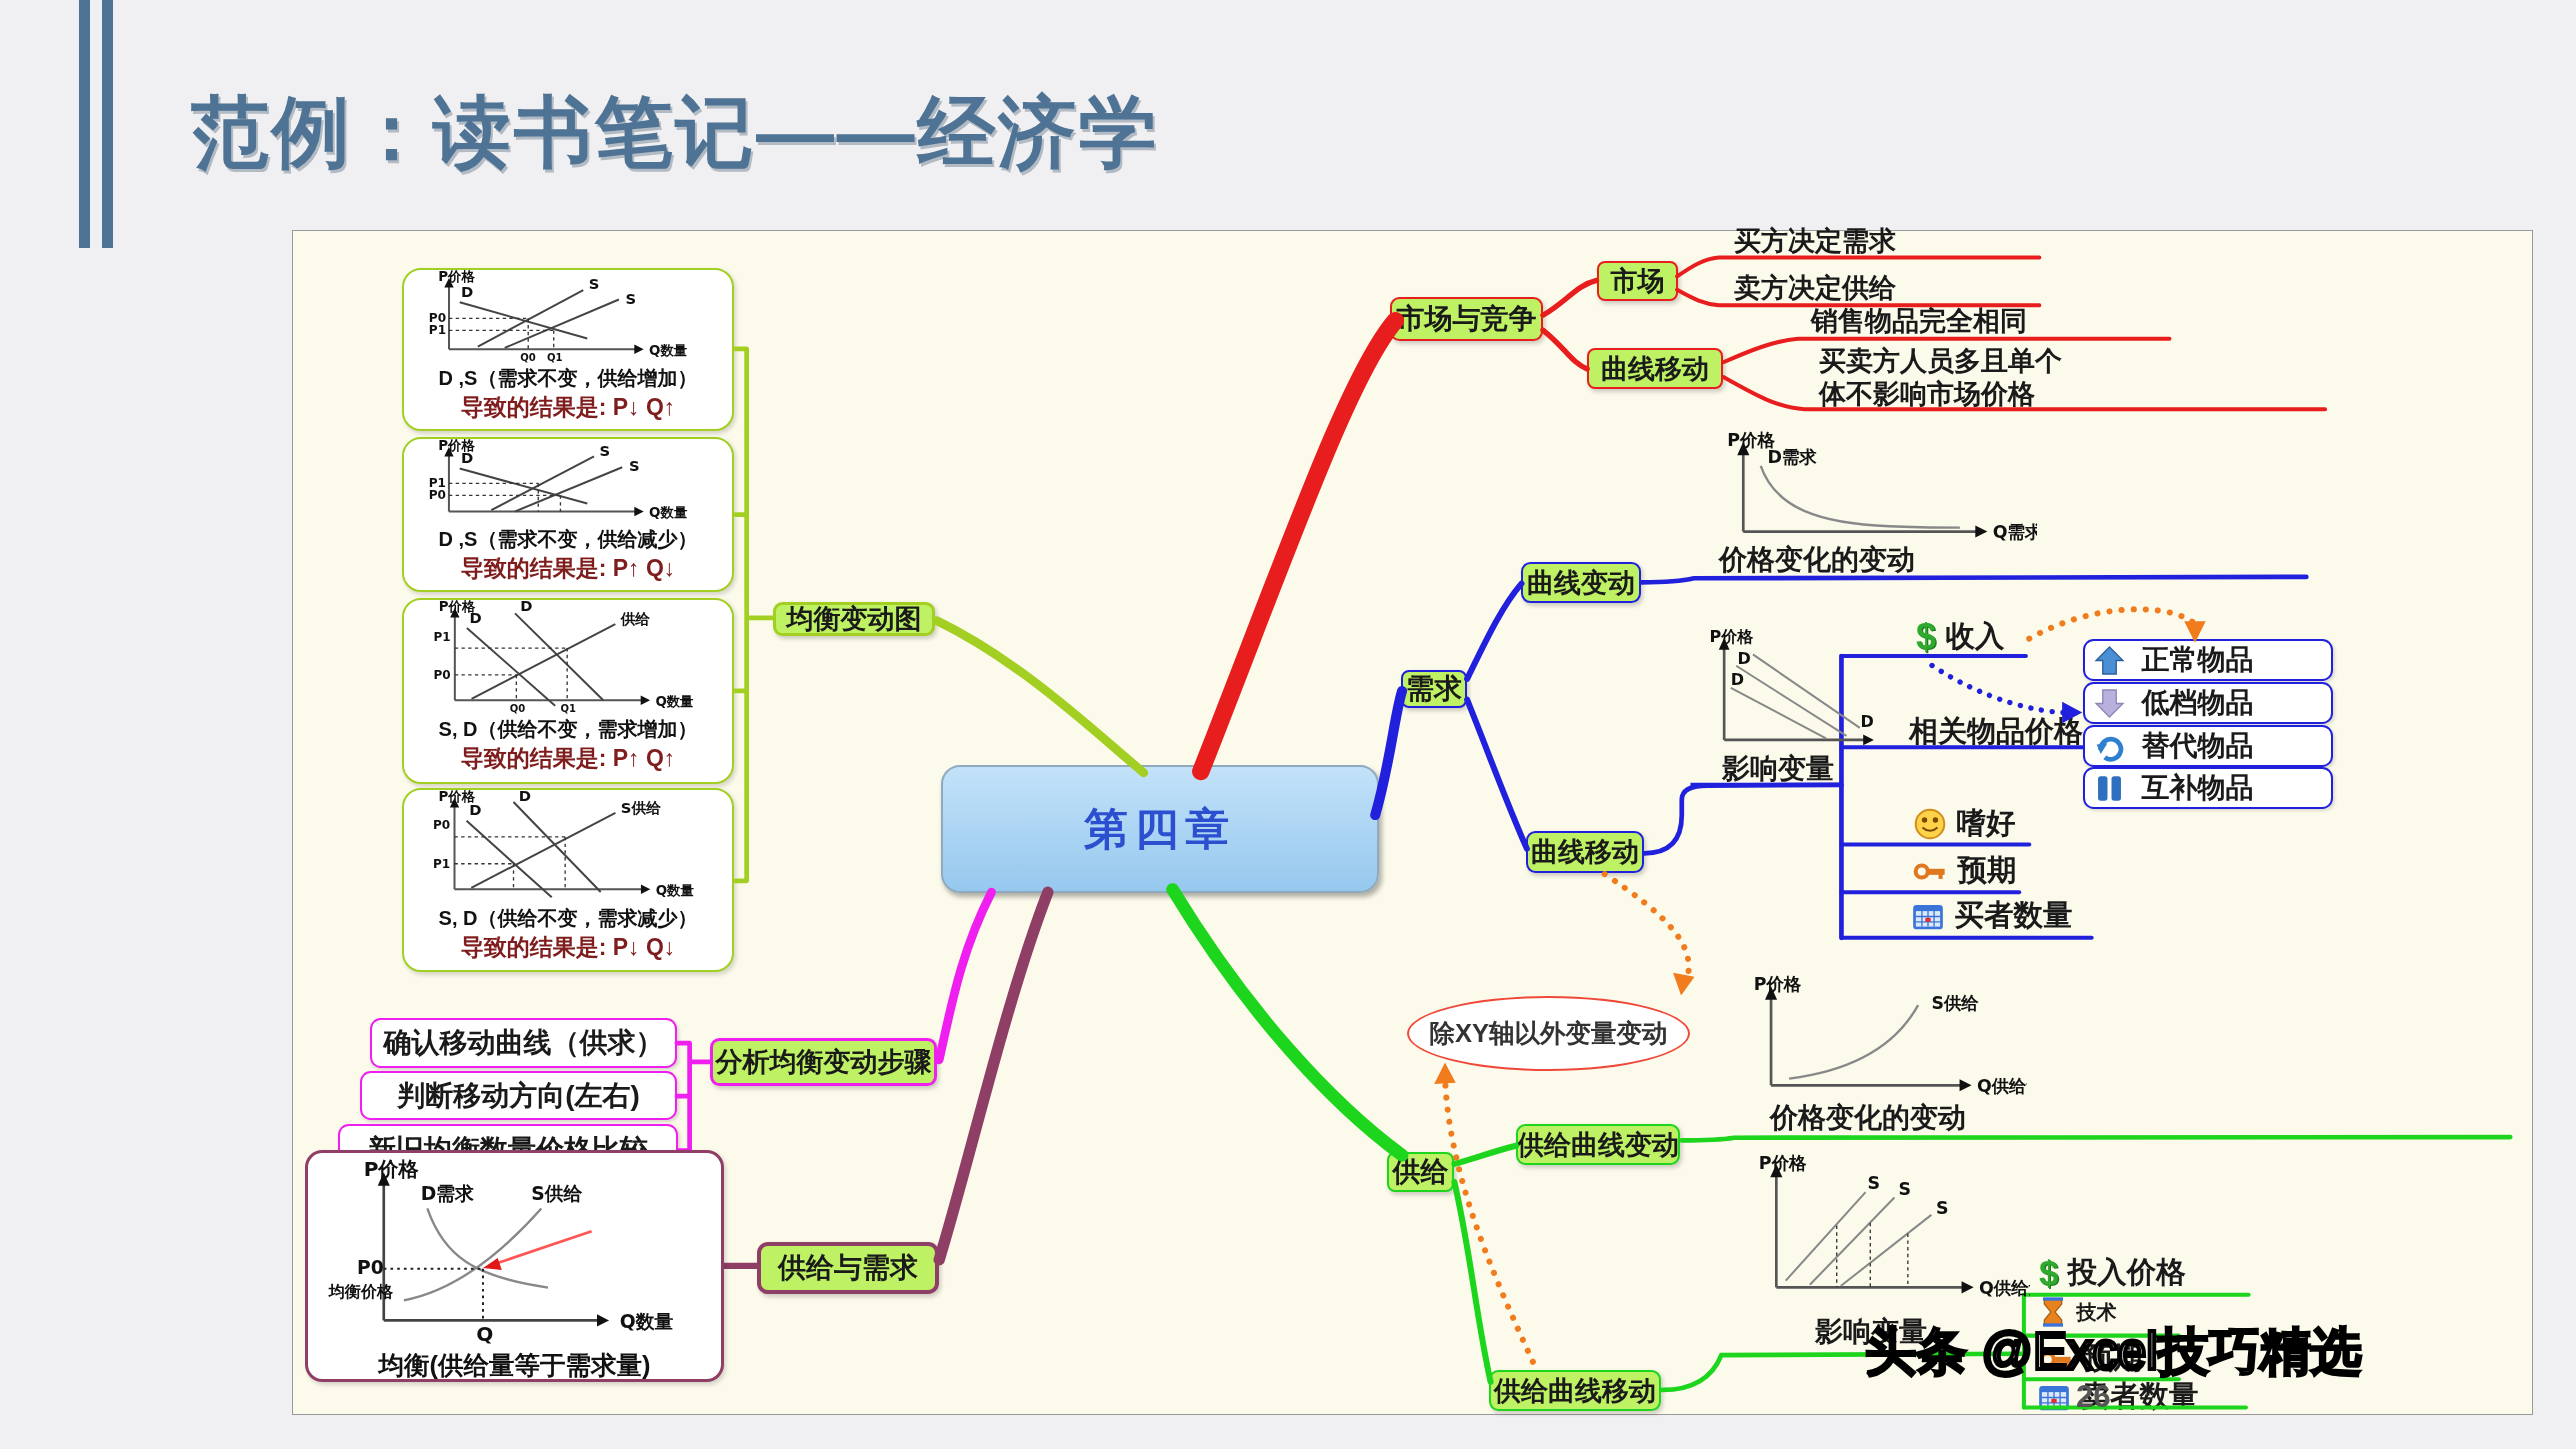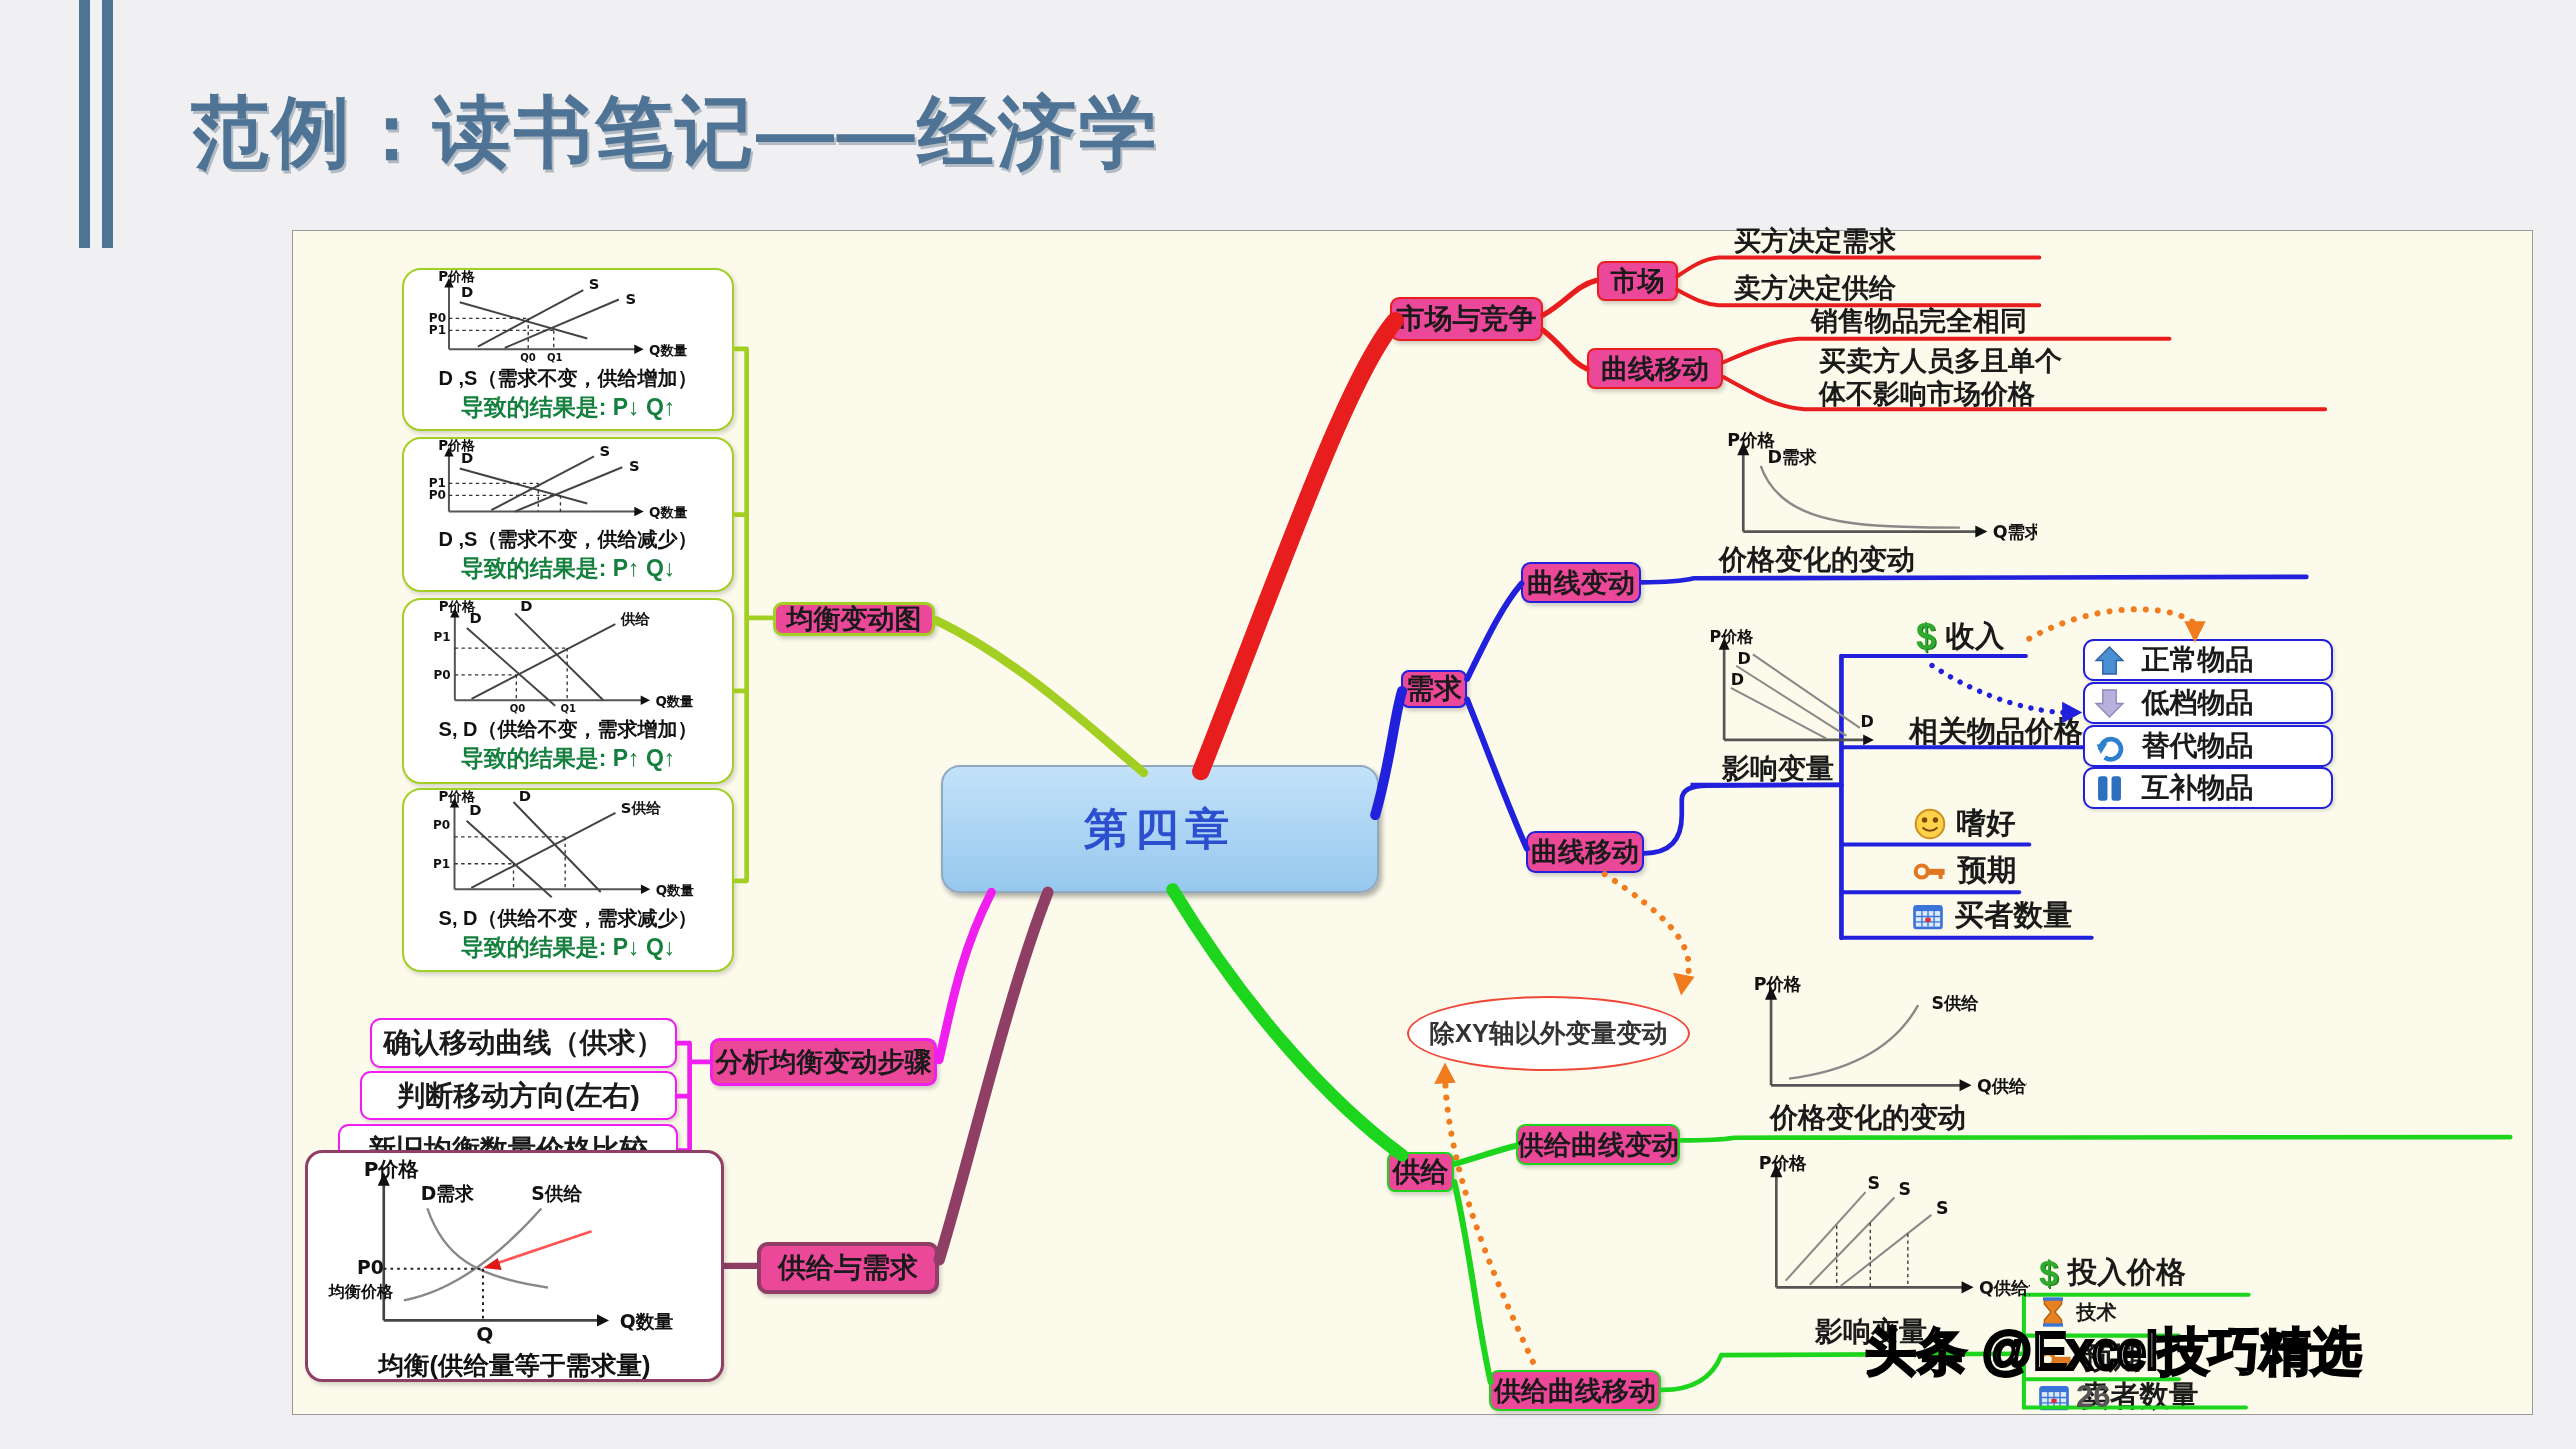--- a/index.html
+++ b/index.html
@@ -1,28 +1,28 @@
 <!DOCTYPE html>
 <html style="font-size:10.7px"><head>
 <meta charset="utf-8">
 <style>
   html,body{margin:0;padding:0}
   body{width:2576px;height:1449px;background:#f0f0f2;font-family:"Liberation Sans",sans-serif;position:relative;overflow:hidden}
   .abs{position:absolute}
   #title{position:absolute;left:191px;top:81px;font-size:78px;font-weight:bold;color:#4e7394;letter-spacing:2.7px;text-shadow:2px 2.7px 0 rgba(62,86,110,.35);white-space:nowrap}
   .bar{position:absolute;top:0;width:11.4px;height:248px;background:#4e7394}
   #map{position:absolute;left:292px;top:230px;width:2241px;height:1185px;background:#fcfaeb;border:1.3px solid #9a9a9a;box-sizing:border-box}
-  .node{position:absolute;background:#ec4899;display:flex;align-items:center;justify-content:center;font-weight:bold;color:#1a1a1a;white-space:nowrap;box-shadow:2px 2.7px 4px rgba(0,0,0,.18);box-sizing:border-box}
+  .node{position:absolute;background:#bef264;display:flex;align-items:center;justify-content:center;font-weight:bold;color:#1a1a1a;white-space:nowrap;box-shadow:2px 2.7px 4px rgba(0,0,0,.18);box-sizing:border-box}
   .leaf{position:absolute;font-weight:bold;color:#1a1a1a;white-space:nowrap}
   .iconrow{position:absolute;display:flex;align-items:center;gap:9.4px;font-weight:bold;color:#1a1a1a;white-space:nowrap}
   .itembox{position:absolute;background:#fff;border:2px solid #2121dd;border-radius:10.7px;display:flex;align-items:center;gap:16px;padding:0 9.4px;font-weight:bold;color:#1a1a1a;box-sizing:border-box;box-shadow:1.3px 2px 3.4px rgba(0,0,0,.12)}
   .eqbox{position:absolute;background:#fff;border:2.7px solid #a2cf22;border-radius:19px;box-sizing:border-box;display:flex;flex-direction:column;align-items:center;box-shadow:2px 2.7px 4px rgba(0,0,0,.15)}
   .stepbox{position:absolute;background:#fff;border:2.7px solid #ef1fef;border-radius:10.7px;display:flex;align-items:center;justify-content:center;font-weight:bold;color:#1a1a1a;white-space:nowrap;box-sizing:border-box;box-shadow:1.3px 2px 3.4px rgba(0,0,0,.15)}
   .cap1{font-size:20px;font-weight:bold;color:#111;margin-top:1.3px}
-  .cap2{font-size:23px;font-weight:bold;color:#15803d}
+  .cap2{font-size:23px;font-weight:bold;color:#7f1d1d}
   svg text{font-family:"DejaVu Sans",sans-serif;font-weight:bold;fill:#111}
   #center-node{position:absolute;left:941px;top:765px;width:434px;height:124px;border:2px solid #8fa9bf;border-radius:19px;background:linear-gradient(#c3e2f9,#96c8ee);display:flex;flex-direction:column;align-items:center;justify-content:center;color:#2c4fd0;font-weight:bold;box-shadow:2.7px 4px 5.4px rgba(0,0,0,.3)}
   #oval{position:absolute;left:1407px;top:996px;width:279px;height:71px;border:2.7px solid #f04838;border-radius:50%;background:#fff;display:flex;align-items:center;justify-content:center;font-size:25.5px;font-weight:bold;color:#333}
   #watermark{position:absolute;left:1865px;top:1318px;font-size:51px;font-weight:normal;color:#ffffff;-webkit-text-stroke:4px #000;white-space:nowrap;z-index:10}
   #pagenum{position:absolute;left:2076px;top:1379px;font-size:31px;font-weight:bold;color:#555;z-index:9}
 </style>
 </head>
 <body>
 
 <div class="bar" style="left:79px"></div>

